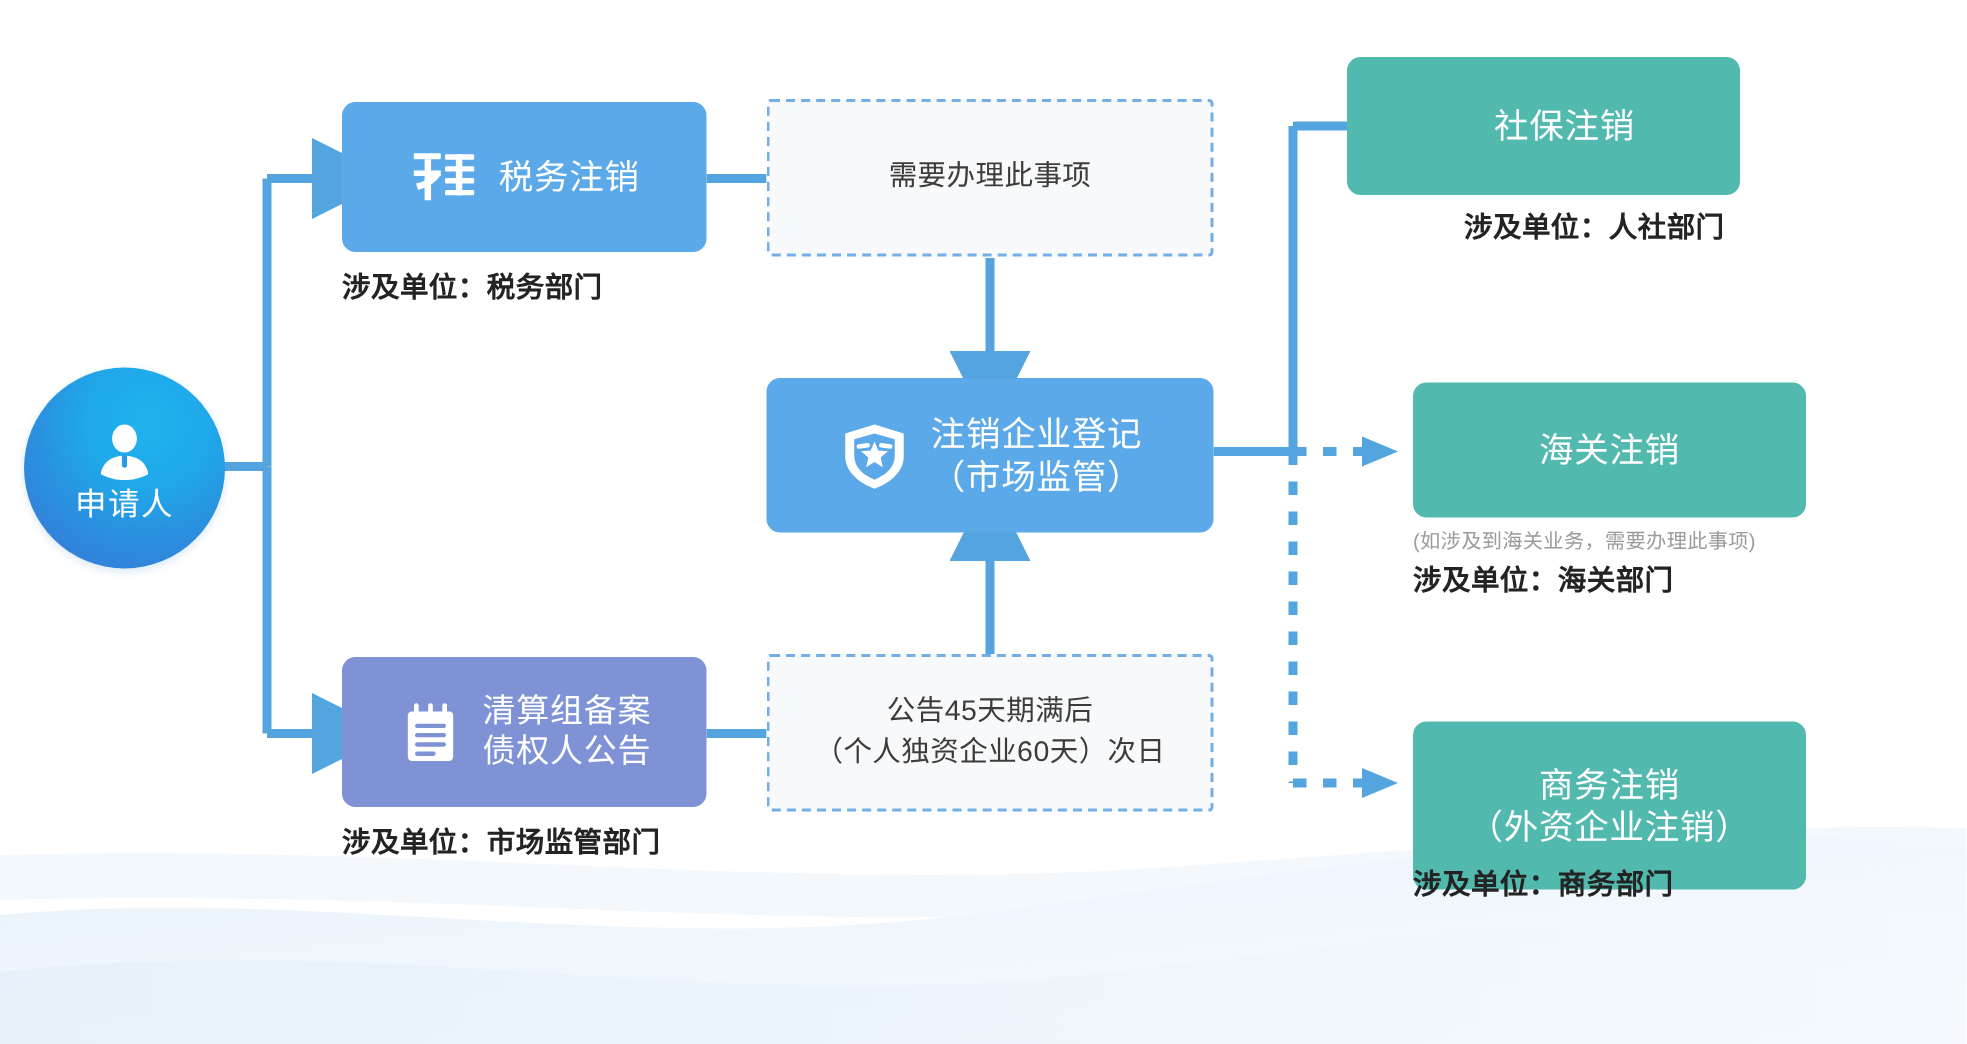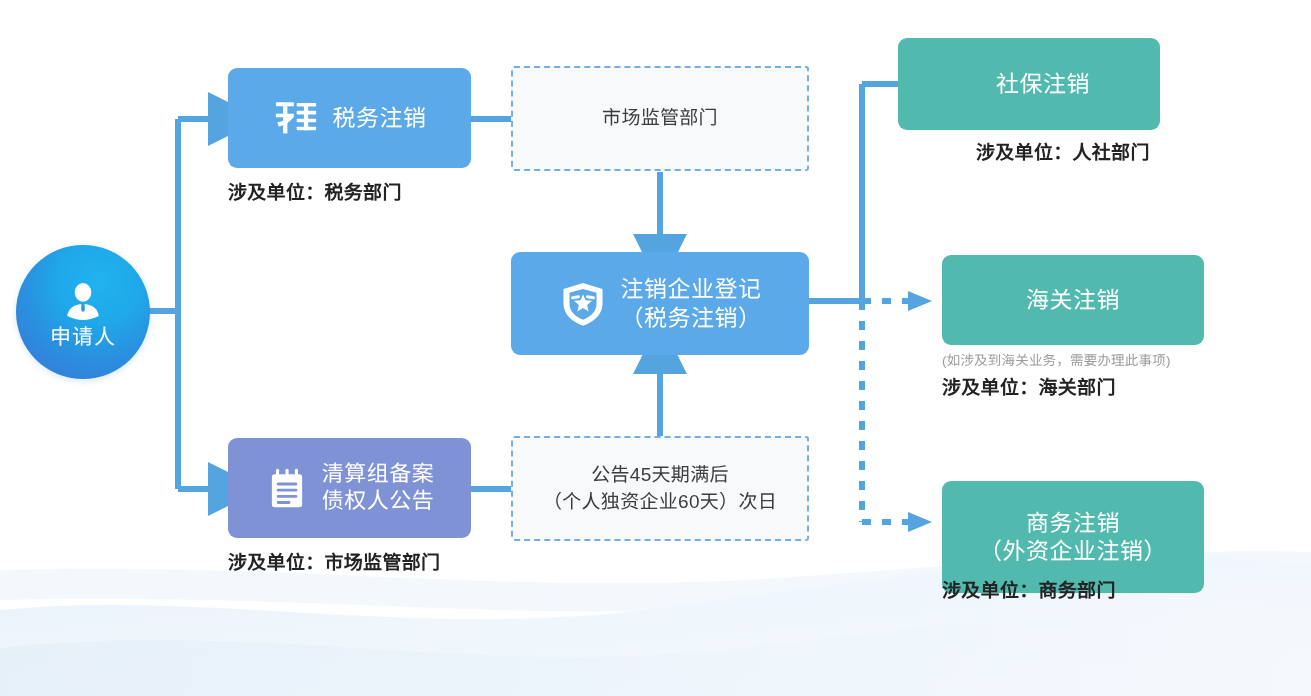--- a/index.html
+++ b/index.html
@@ -196,33 +196,33 @@
       <path d="M32 36 C 19 36 11 43.5 10 53 C 18 57 25 58.5 32 58.5 C 39 58.5 46 57 54 53 C 53 43.5 45 36 32 36 Z" fill="#ffffff"></path>
       <rect x="29.6" y="35" width="4.8" height="12" rx="2.4" fill="#2b9ae4"></rect>
     </svg>
     <div class="applicant-label">申请人</div>
   </div>
   <div class="caption-group cap-tax">
     <div class="cap-dept">涉及单位：税务部门</div>
   </div>
 
   <div class="dash-box dash-top">
-    <div class="dash-text">市场监管部门</div>
+    <div class="dash-text">需要办理此事项</div>
   </div>
 
   <div class="node proc-box box-center">
     <svg class="box-icon" viewBox="0 0 64 64">
       <path d="M32 4 L58 12 V32 C58 46 46 56 32 61 C18 56 6 46 6 32 V12 Z" fill="#ffffff"></path>
       <path d="M32 12 L50 17 V32 C50 42 42 49 32 53 C22 49 14 42 14 32 V17 Z" fill="#5ba9e8"></path>
       <path d="M32 19 L35.4 27 L44 27.8 L37.5 33.4 L39.4 42 L32 37.4 L24.6 42 L26.5 33.4 L20 27.8 L28.6 27 Z" fill="#ffffff"></path>
       <rect x="16" y="21" width="12" height="4" rx="2" fill="#ffffff" transform="rotate(-8 22 23)"></rect>
       <rect x="36" y="21" width="12" height="4" rx="2" fill="#ffffff" transform="rotate(8 42 23)"></rect>
     </svg>
     <div class="box-text">注销企业登记
-（税务注销）</div>
+（市场监管）</div>
   </div>
 
   <div class="node proc-box box-liq">
     <svg class="box-icon" viewBox="0 0 64 64">
       <g fill="#ffffff">
         <rect x="16" y="4" width="4.5" height="12" rx="2.2"></rect>
         <rect x="29.8" y="4" width="4.5" height="12" rx="2.2"></rect>
         <rect x="43.5" y="4" width="4.5" height="12" rx="2.2"></rect>
         <rect x="10" y="12" width="44" height="48" rx="4"></rect>
       </g>

